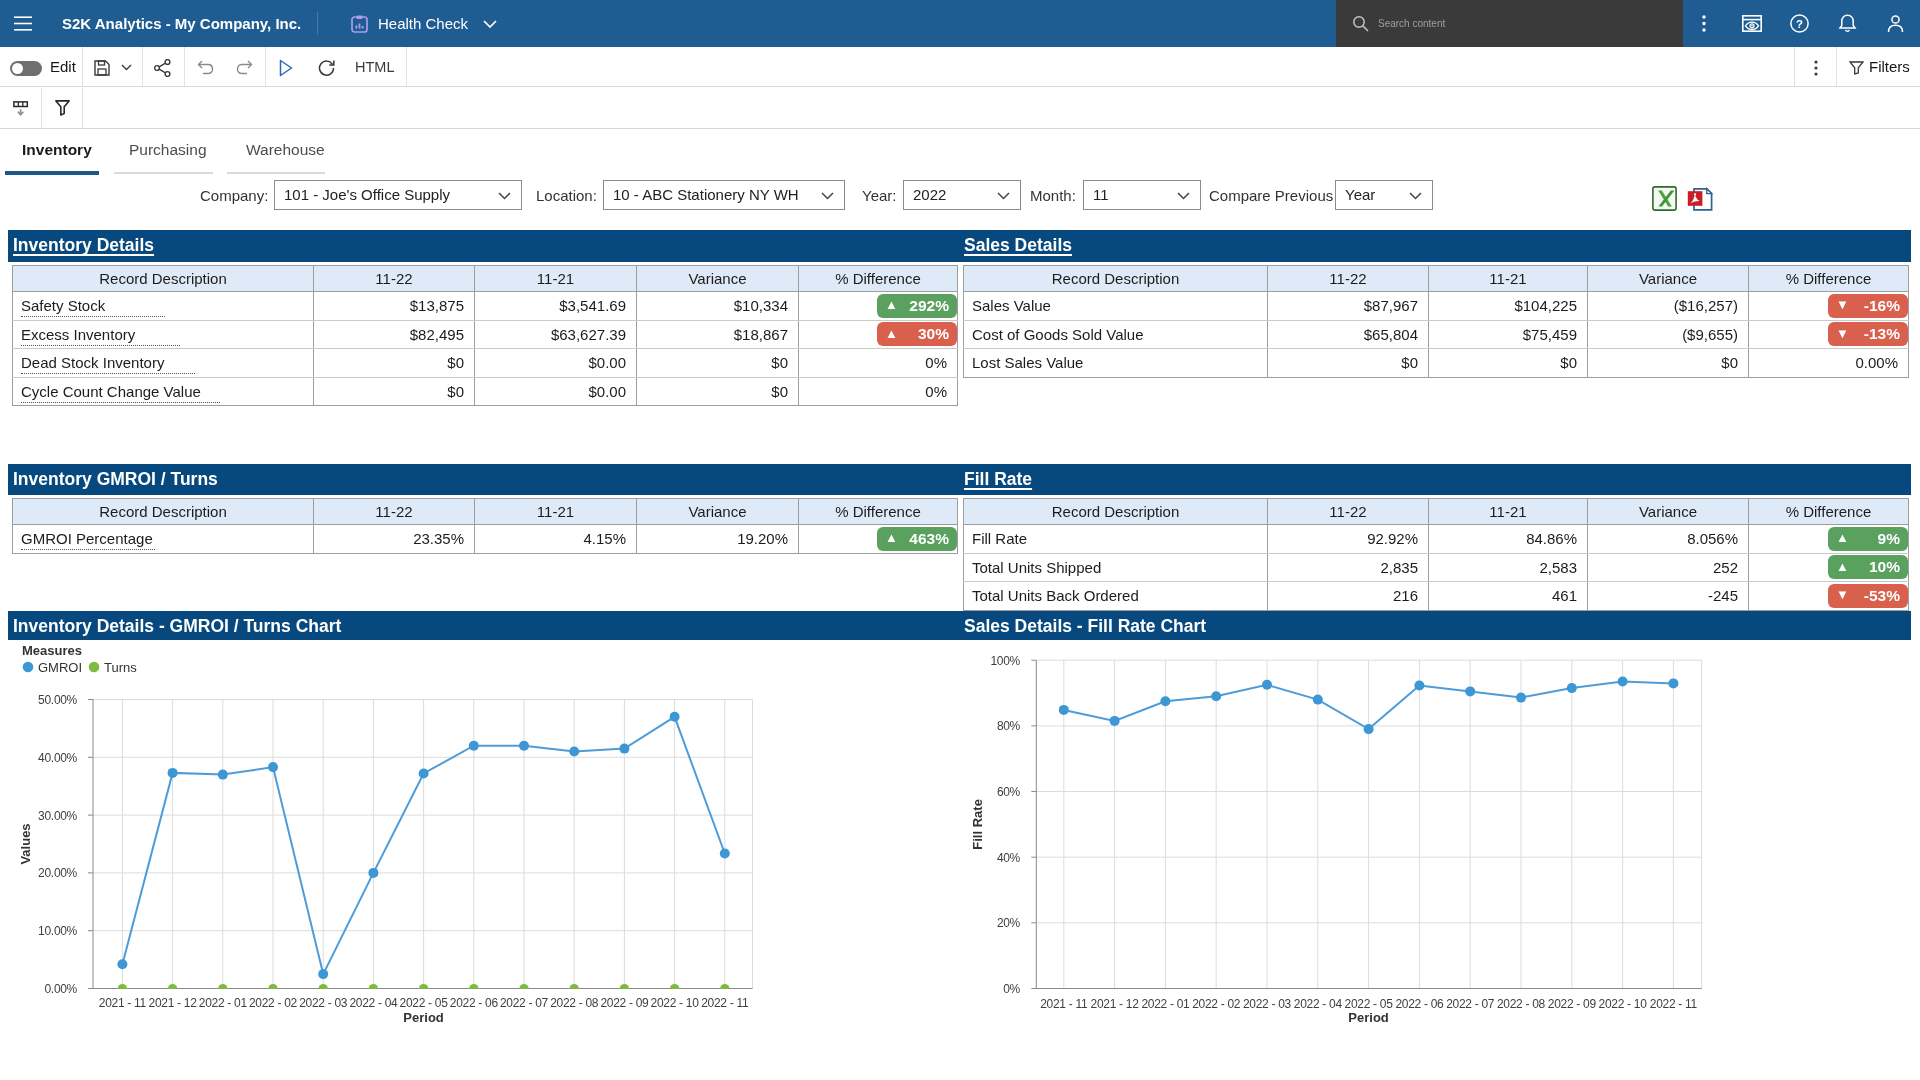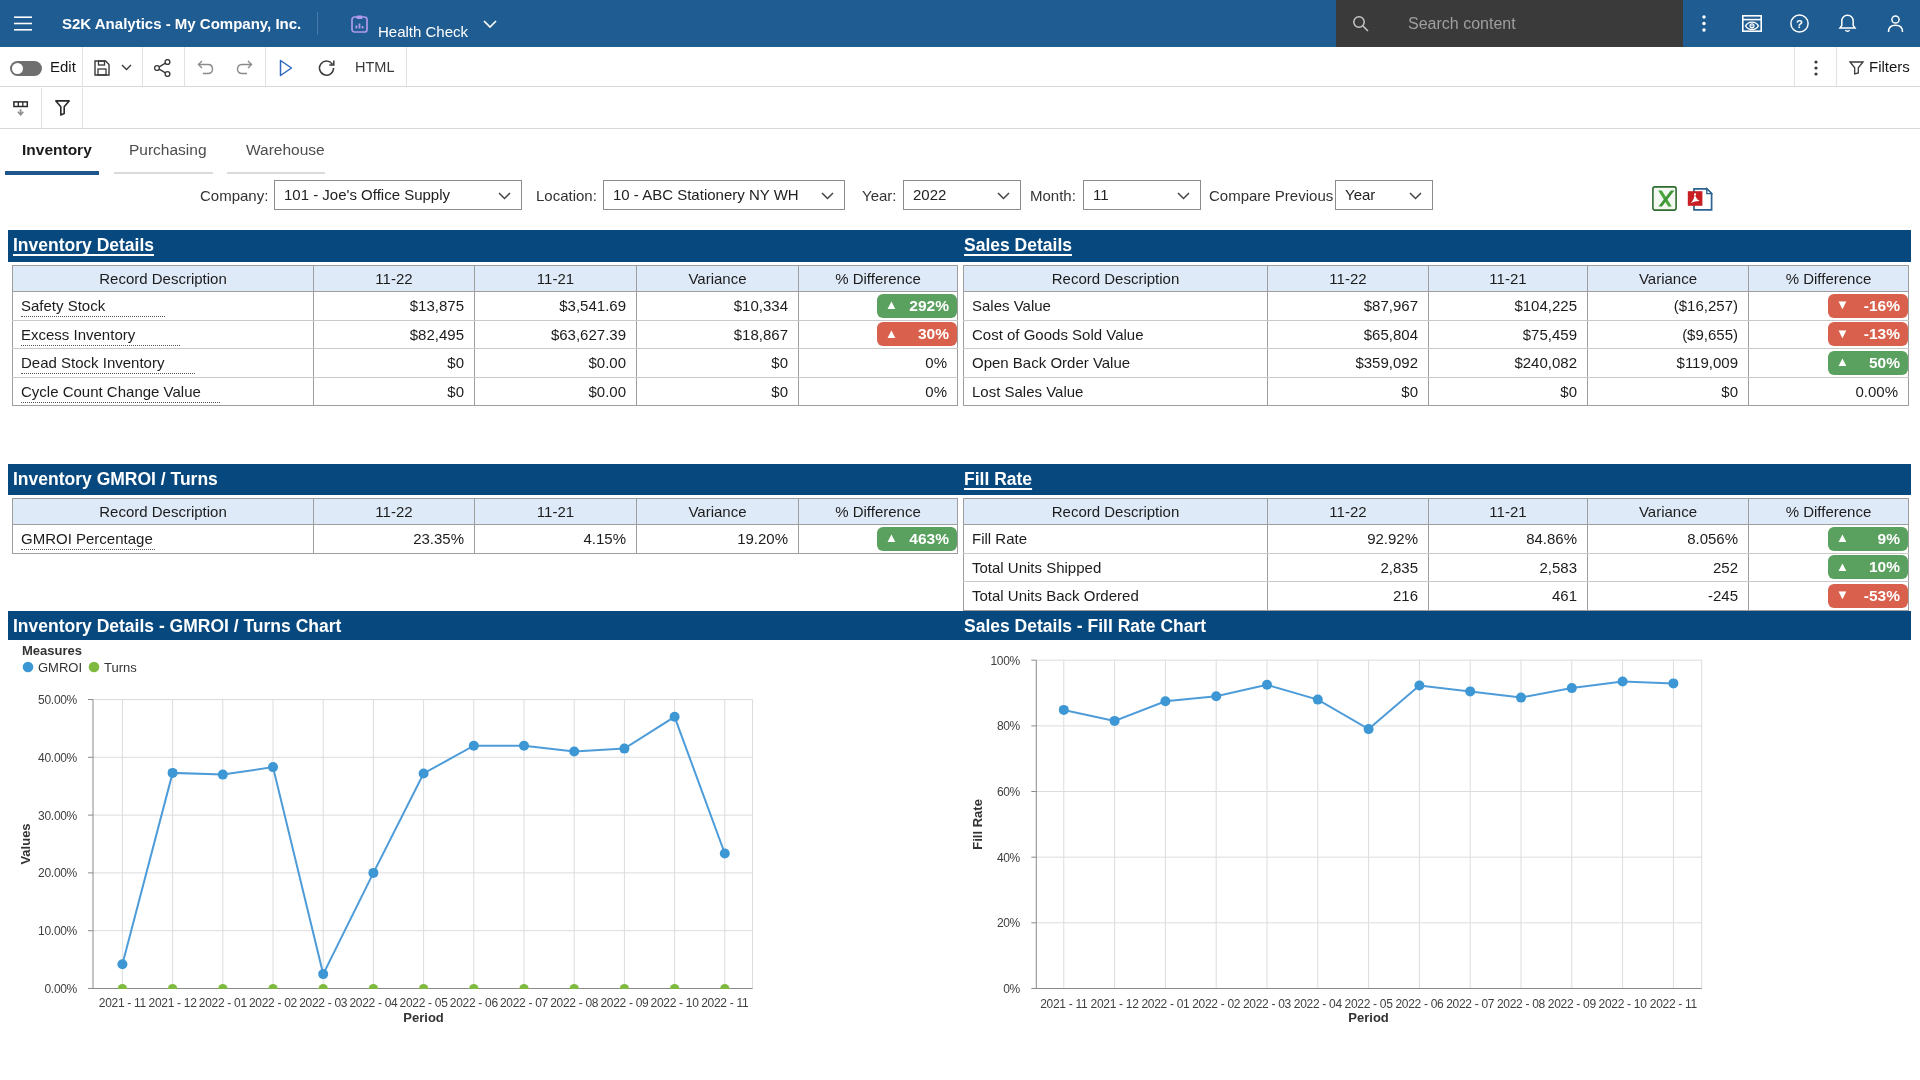--- a/index.html
+++ b/index.html
@@ -6,23 +6,23 @@
 html,body { width:1920px; height:1080px; overflow:hidden; background:#fff;
   font-family:"Liberation Sans", sans-serif; }
 #page { position:relative; width:1920px; height:828px; background:#fff; }
 .abs { position:absolute; }
 
 
 #topbar { position:absolute; left:0; top:0; width:1920px; height:47px; background:#1f5c92; }
 #topbar .title { position:absolute; left:62px; top:0; height:47px; line-height:47px;
   color:#fff; font-size:15px; font-weight:bold; }
 #topbar .vdiv { position:absolute; left:317px; top:12px; width:1px; height:23px; background:#4a79a9; }
-#topbar .hc { position:absolute; left:378px; top:8px; height:47px; line-height:47px; color:#fff; font-size:15px; }
+#topbar .hc { position:absolute; left:378px; top:0; height:47px; line-height:47px; color:#fff; font-size:15px; }
 #searchbox { position:absolute; left:1336px; top:0; width:347px; height:47px; background:#3a3a3a; }
-#searchbox .ph { position:absolute; left:42px; top:0; height:47px; line-height:47px; color:#9f9f9f; font-size:16px;margin-left:30px; }
+#searchbox .ph { position:absolute; left:42px; top:0; height:47px; line-height:47px; color:#9f9f9f; font-size:10px; }
 
 
 #toolbar1 { position:absolute; left:0; top:47px; width:1920px; height:40px; background:#fff;
   border-bottom:1px solid #d8d8d8; }
 #toolbar2 { position:absolute; left:0; top:88px; width:1920px; height:41px; background:#fff;
   border-bottom:1px solid #d8d8d8; }
 .tb-vdiv { position:absolute; top:0; width:1px; height:39px; background:#e2e2e2; }
 .tb2-vdiv { position:absolute; top:0; width:1px; height:40px; background:#e2e2e2; }
 .tb-text { position:absolute; top:0; height:40px; line-height:40px; color:#161616; font-size:15px; }
 
@@ -335,27 +335,20 @@
           <td class="num">$104,225</td>
           <td class="num">($16,257)</td>
           <td class="badgecell"><span class="badge r"><span class="tri">▼</span><span class="val">-16%</span></span></td>
         </tr>
     <tr>
           <td class="lbl">Cost of Goods Sold Value</td>
           <td class="num">$65,804</td>
           <td class="num">$75,459</td>
           <td class="num">($9,655)</td>
           <td class="badgecell"><span class="badge r"><span class="tri">▼</span><span class="val">-13%</span></span></td>
-        </tr>
-    <tr>
-          <td class="lbl">Open Back Order Value</td>
-          <td class="num">$359,092</td>
-          <td class="num">$240,082</td>
-          <td class="num">$119,009</td>
-          <td class="badgecell"><span class="badge g"><span class="tri">▲</span><span class="val">50%</span></span></td>
         </tr>
     <tr>
           <td class="lbl">Lost Sales Value</td>
           <td class="num">$0</td>
           <td class="num">$0</td>
           <td class="num">$0</td>
           <td class="num">0.00%</td>
         </tr>
   </tbody>
     </table>

